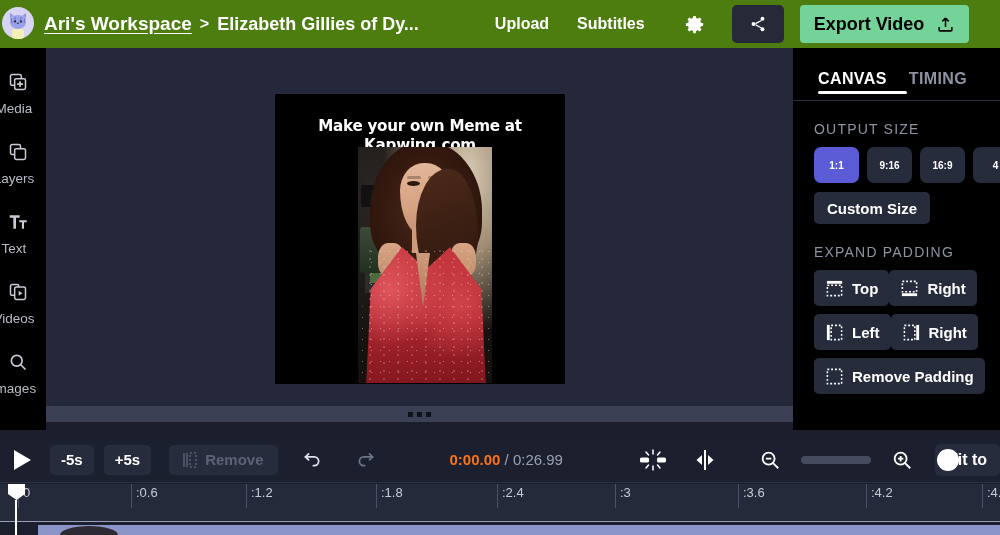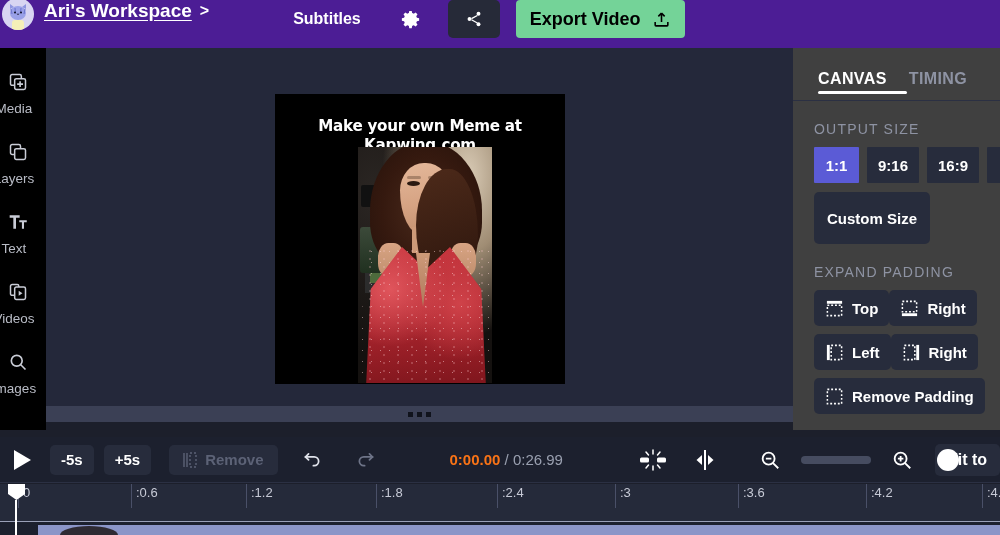--- a/index.html
+++ b/index.html
@@ -8,21 +8,21 @@
     overflow: hidden;
     background: #1c1f2b;
     font-family: "Liberation Sans", sans-serif;
     -webkit-font-smoothing: antialiased;
   }
   .app { position: relative; width: 1000px; height: 535px; }
 
   
   .topbar {
     position: absolute; left: 0; top: 0; width: 1000px; height: 48px;
-    background: #4c1d95; display: flex; align-items: flex-start; z-index: 30;
+    background: #4d7c0f; display: flex; align-items: center; z-index: 30;
   }
   .avatar {
     width: 32px; height: 32px; border-radius: 50%;
     margin-left: 2px; margin-top: -2px;
     background: #d8d5f2; position: relative; overflow: hidden; flex: none;
   }
   .avatar svg { position: absolute; left: 0; top: 2px; }
   .crumbs { display: flex; align-items: center; margin-left: 10px; flex: none; }
   .crumb-ws {
     color: #fff; font-size: 19px; font-weight: 700;
@@ -162,43 +162,43 @@
   }
   .drag-handle {
     position: absolute; left: 0; bottom: 0; width: 747px; height: 16px;
     background: #3b4055; display: flex; align-items: center; justify-content: center; gap: 4px;
   }
   .drag-handle i { width: 5px; height: 5px; background: #10131c; display: block; }
 
   
   .rpanel {
     position: absolute; left: 793px; top: 48px; width: 207px; height: 382px;
-    background: #404040; z-index: 15; overflow: hidden;
+    background: #000000; z-index: 15; overflow: hidden;
   }
   .rtabs { display: flex; padding: 22px 0 0 25px; gap: 22px; position: relative; }
   .rtab { color: #8e93a3; font-size: 16px; font-weight: 700; letter-spacing: .4px; padding-bottom: 12px; }
   .rtab.active { color: #fff; }
   .rtab.active::after {
     content: ""; position: absolute; left: 25px; bottom: 6px;
     width: 89px; height: 3px; background: #fff; border-radius: 2px;
   }
   .rdiv { height: 1px; background: #2b3043; margin-top: 0; }
   .sect-title {
     color: #8e93a3; font-size: 14px; letter-spacing: 1.2px;
     margin: 20px 0 10px 21px; font-weight: 400;
   }
   .chips { display: flex; gap: 8px; padding-left: 21px; }
   .chip {
-    height: 36px; min-width: 45px; padding: 0 11px; border-radius: 1px;
-    background: #272c3c; color: #fff; font-size: 15px; font-weight: 700;
+    height: 36px; min-width: 45px; padding: 0 11px; border-radius: 7px;
+    background: #272c3c; color: #fff; font-size: 10px; font-weight: 700;
     display: flex; align-items: center; justify-content: center; flex: none;
   }
   .chip.sel { background: #5b5bd6; }
   .chip-wide {
-    height: 52px; border-radius: 5px; background: #272c3c; color: #fff;
+    height: 32px; border-radius: 5px; background: #272c3c; color: #fff;
     font-size: 15px; font-weight: 700; display: inline-flex; align-items: center;
     padding: 0 13px; margin: 9px 0 0 21px;
   }
   .pad-row { display: flex; padding-left: 21px; margin-bottom: 8px; }
   .pad-btn {
     height: 36px; border-radius: 5px; background: #272c3c; color: #fff;
     font-size: 15px; font-weight: 700; display: flex; align-items: center;
     gap: 8px; padding: 0 11px; flex: none; white-space: nowrap;
   }
 
@@ -268,22 +268,24 @@
         <path d="M9 9 L10 14 M13 8 L13.5 13 M19 8 L18.5 13 M23 9 L22 14" stroke="#6f77cf" stroke-width="1.2" fill="none"></path>
         <circle cx="13" cy="12.5" r="1.1" fill="#1a1b35"></circle>
         <circle cx="19" cy="12.5" r="1.1" fill="#1a1b35"></circle>
         <path d="M16 15 l-1.6 -1.2 h3.2 Z" fill="#1a1b35"></path>
         <rect x="10" y="20" width="12" height="12" rx="3" fill="#f5efb8"></rect>
       </svg>
     </div>
     <div class="crumbs">
       <span class="crumb-ws">Ari's Workspace</span>
       <span class="crumb-sep">&gt;</span>
+      <span class="crumb-title">Elizabeth Gillies of Dy...</span>
     </div>
     <div class="top-actions">
+      <span class="top-link">Upload</span>
       <span class="top-link">Subtitles</span>
       <span class="gear-btn">
         <svg width="23" height="23" viewBox="0 0 24 24" fill="#fff">
           <path d="M12 8.2a3.8 3.8 0 100 7.6 3.8 3.8 0 000-7.6zm0 5.9a2.1 2.1 0 110-4.2 2.1 2.1 0 010 4.2z"></path>
           <path d="M21 13.4v-2.8l-2.3-.4a7 7 0 00-.7-1.7l1.3-1.9-2-2-1.9 1.3a7 7 0 00-1.7-.7L13.3 3h-2.6l-.4 2.2a7 7 0 00-1.7.7L6.7 4.6l-2 2L6 8.5a7 7 0 00-.7 1.7L3 10.6v2.8l2.3.4c.2.6.4 1.2.7 1.7l-1.3 1.9 2 2 1.9-1.3c.5.3 1.1.5 1.7.7l.4 2.2h2.6l.4-2.2c.6-.2 1.2-.4 1.7-.7l1.9 1.3 2-2-1.3-1.9c.3-.5.5-1.1.7-1.7l2.3-.4z"></path>
         </svg>
       </span>
       <span class="share-btn">
         <svg width="18" height="18" viewBox="0 0 24 24" fill="#fff">
           <circle cx="18" cy="5" r="2.6"></circle>

